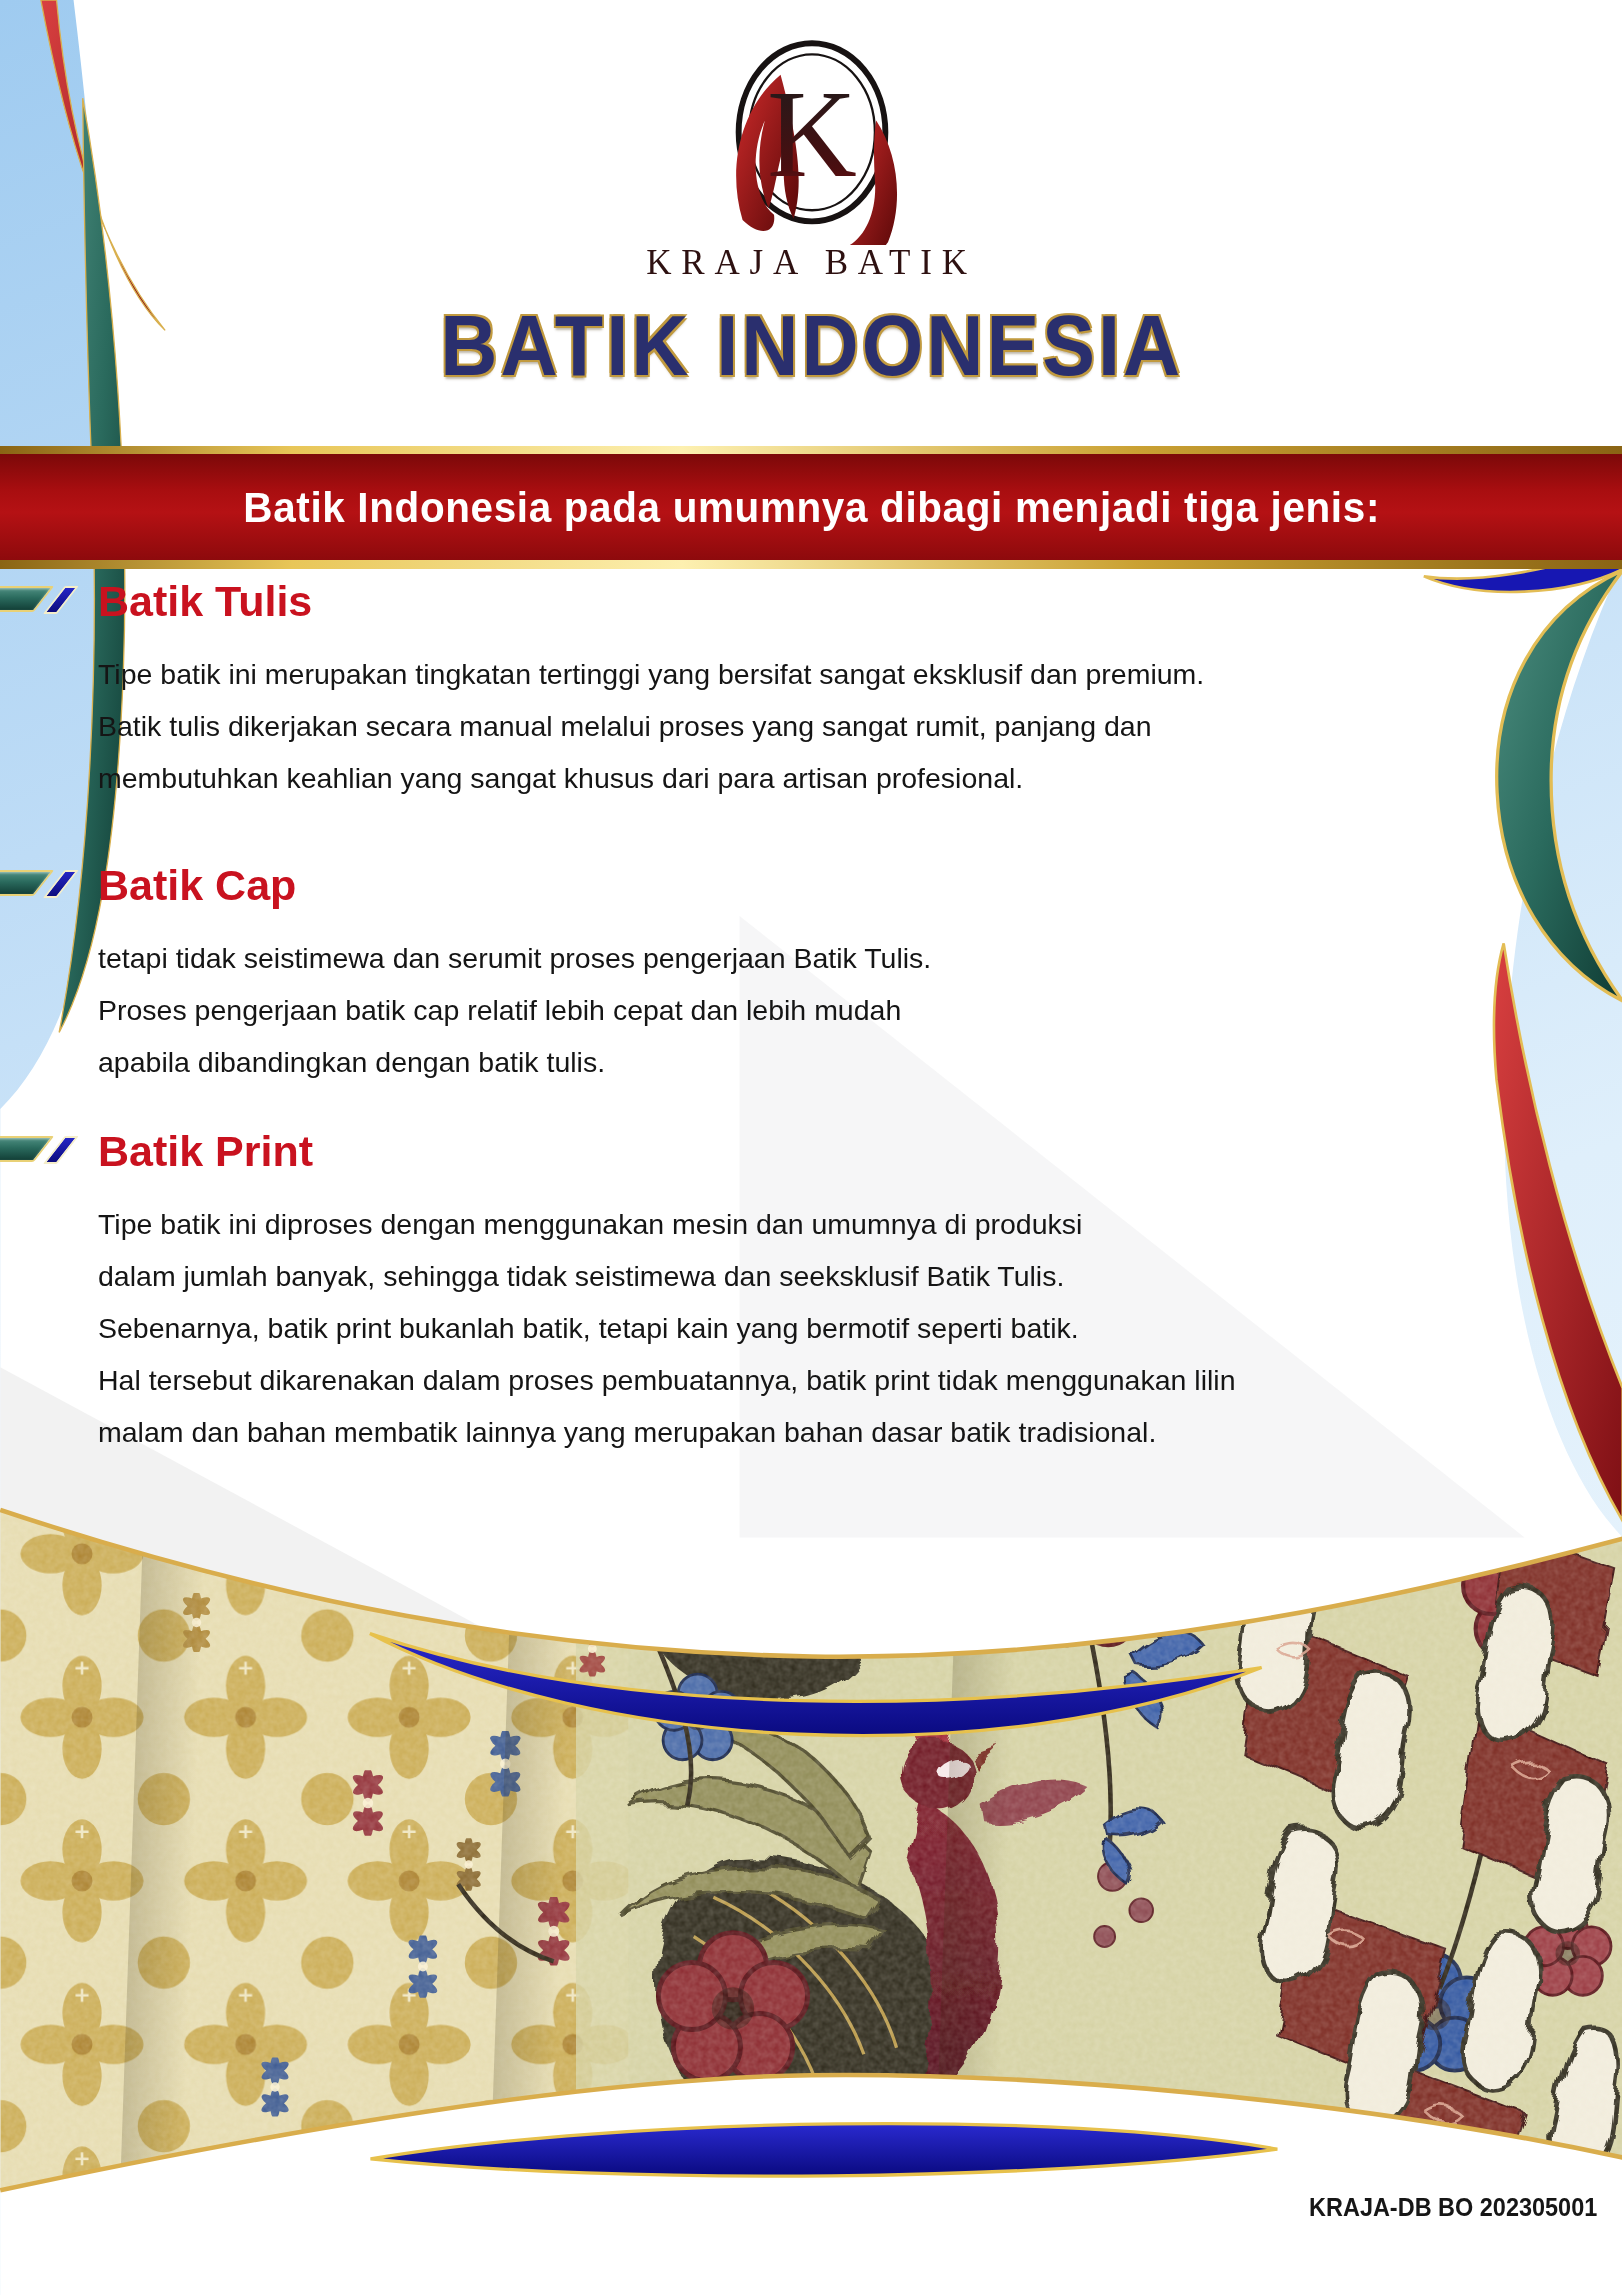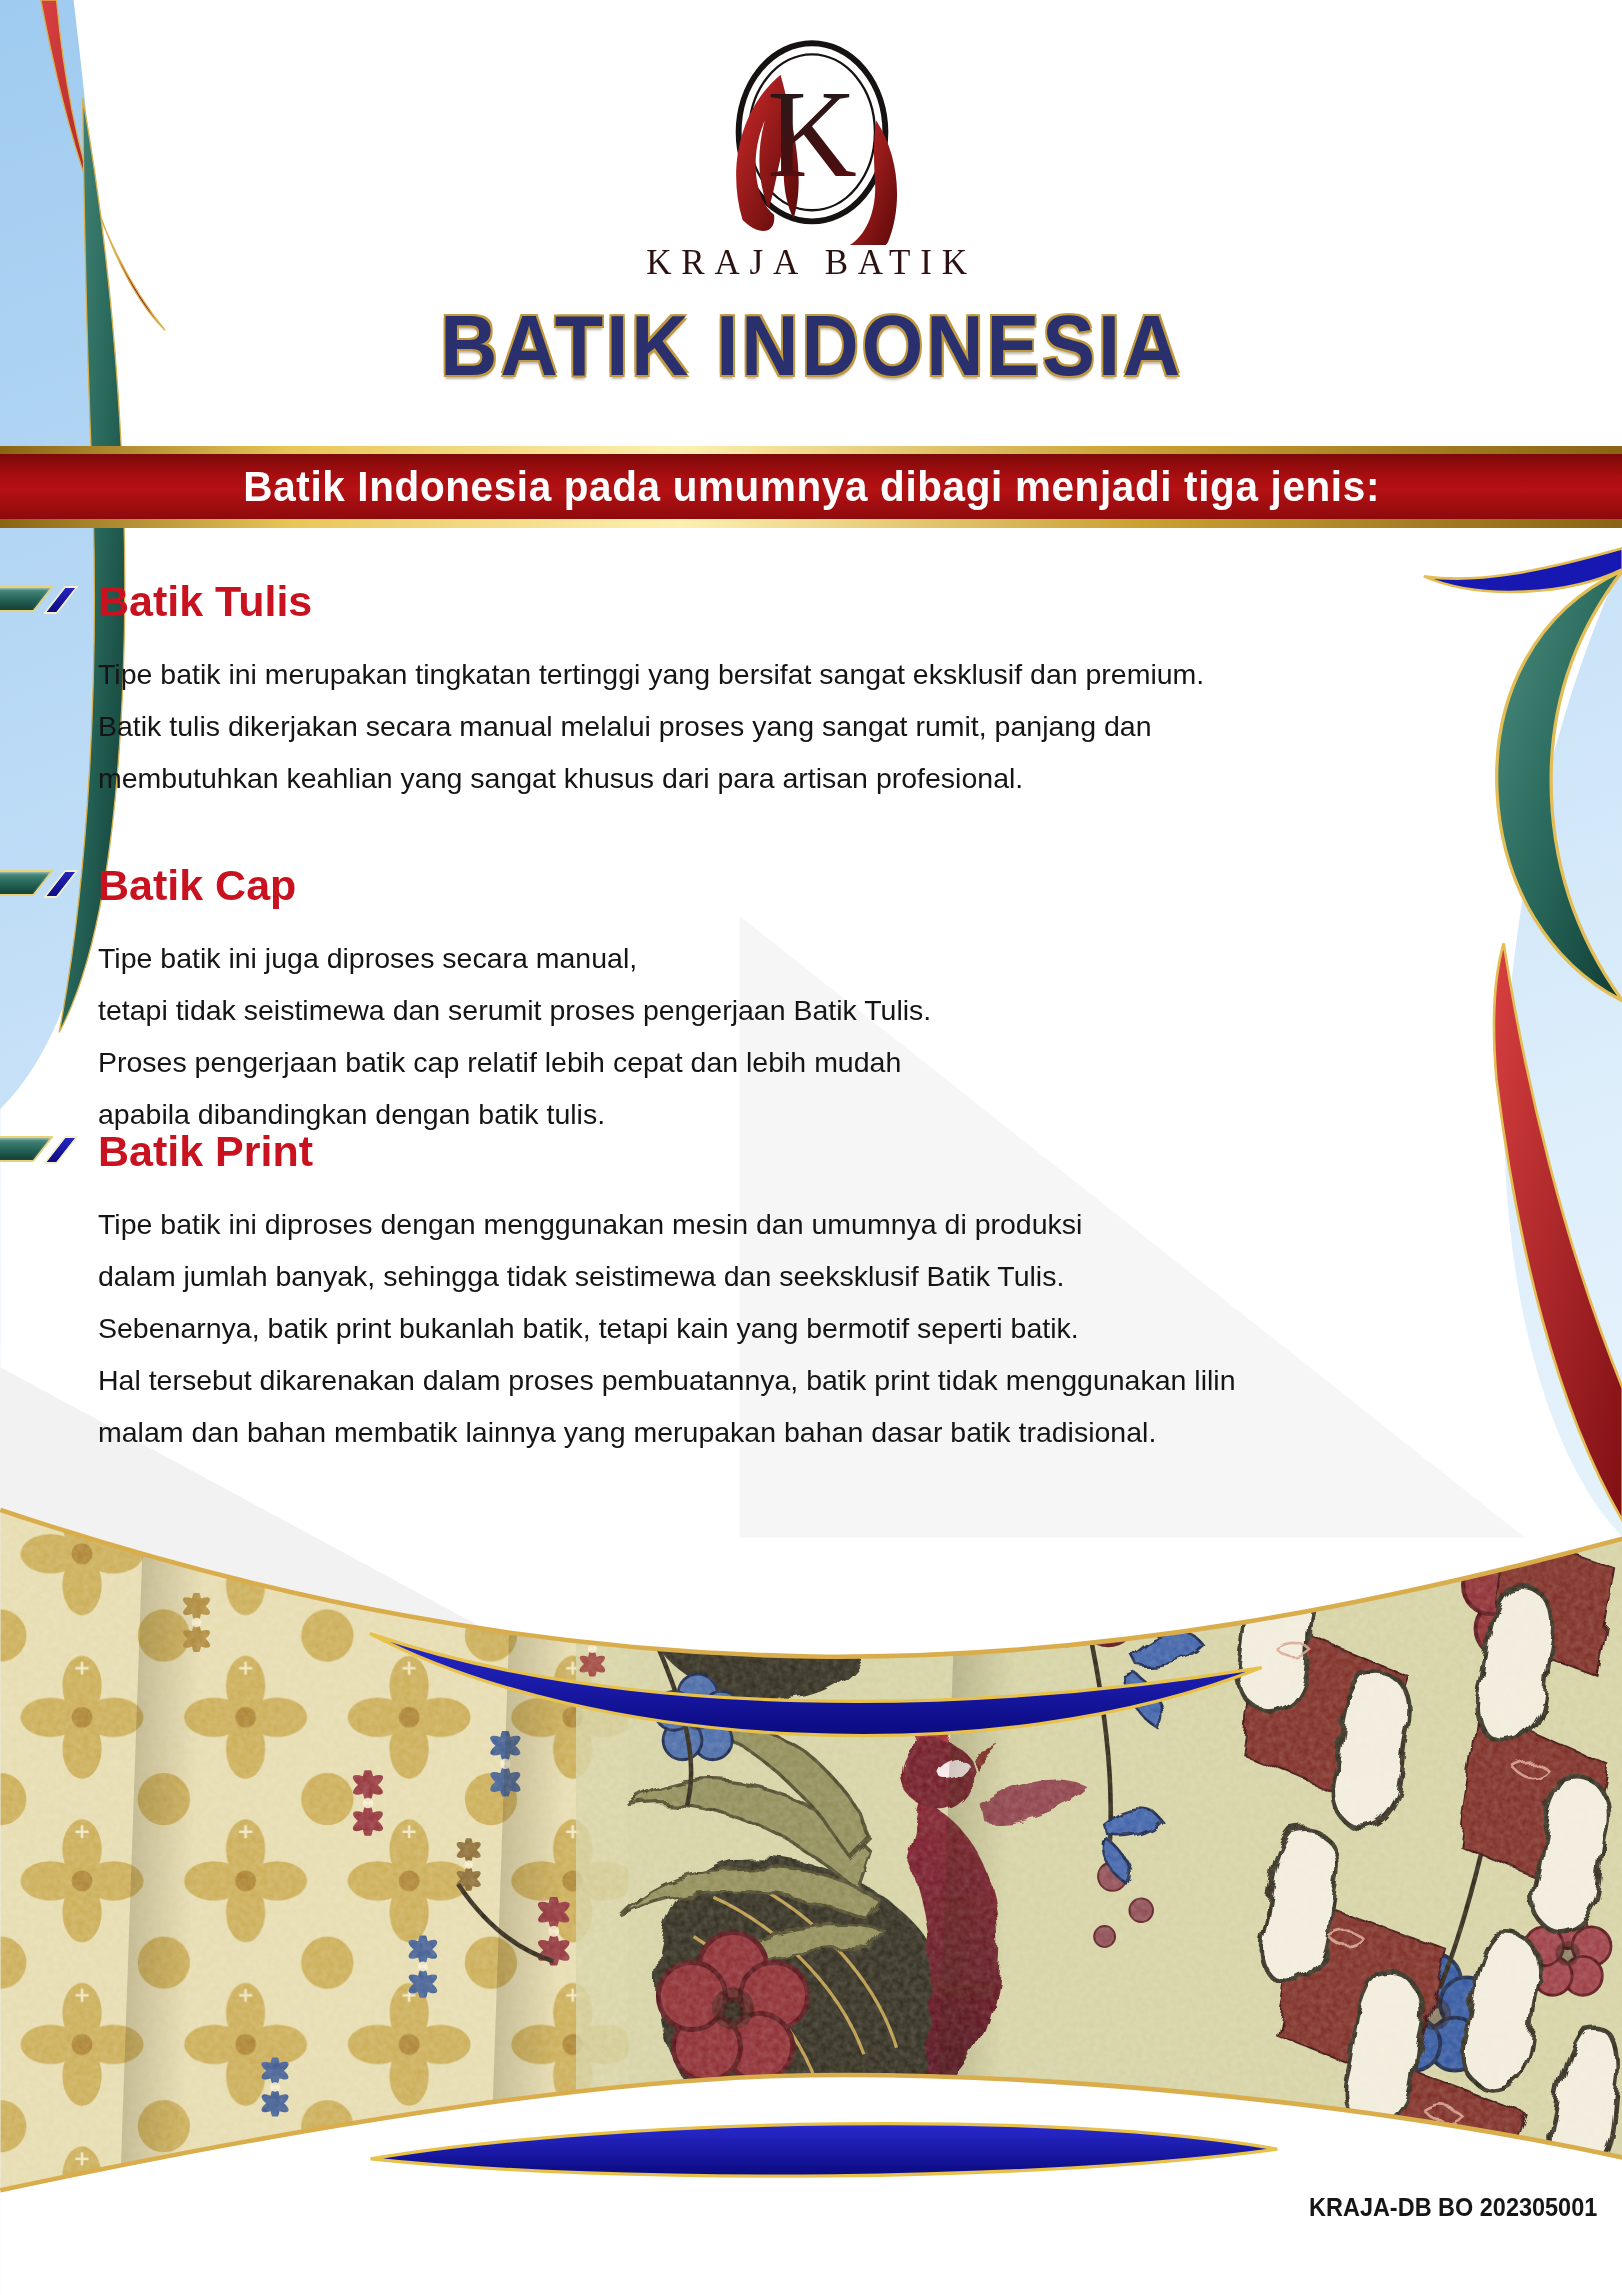--- a/index.html
+++ b/index.html
@@ -20,21 +20,21 @@
   }
   
   .title{
     left:0;right:0;top:293px;text-align:center;color:#2a2f6e;
     font-size:86px;font-weight:bold;letter-spacing:3.3px;line-height:105px;white-space:nowrap;
   }
   .title .squeeze{display:inline-block;transform:scaleX(.92);
     text-shadow:-2px -2px 0 #c19a3f,2px -2px 0 #c19a3f,-2px 2px 0 #c19a3f,2px 2px 0 #c19a3f,0 3.9px 2.6px rgba(70,50,10,.35);}
   
   .banner{
-    left:0;right:0;top:454px;height:65px;
+    left:0;right:0;top:454px;height:106px;
     background:linear-gradient(180deg,#7c0909 0%,#a90e10 35%,#b51114 55%,#8d0a0c 100%);
     display:flex;align-items:center;justify-content:center;
   }
   .banner::before,.banner::after{
     content:"";position:absolute;left:0;right:0;height:8.5px;
     background:linear-gradient(90deg,#8a6414,#e8c658 18%,#fdf0b0 42%,#caa133 70%,#8a6414);
   }
   .banner::before{top:-8.5px;} .banner::after{bottom:-8.5px;}
   .banner-text{color:#fff;font-size:43px;font-weight:bold;white-space:nowrap;
     display:inline-block;transform:scaleX(.94);letter-spacing:0.7px;}
@@ -300,21 +300,20 @@
       <p>Tipe batik ini merupakan tingkatan tertinggi yang bersifat sangat eksklusif dan premium.</p>
       <p>Batik tulis dikerjakan secara manual melalui proses yang sangat rumit, panjang dan</p>
       <p>membutuhkan keahlian yang sangat khusus dari para artisan profesional.</p>
     </div>
   </section>
 
   <section class="abs sec sec2">
     <div class="marker"><i class="par"></i><i class="slash"></i></div>
     <h2>Batik Cap</h2>
     <div class="body">
-      <p>Tipe batik ini juga diproses secara manual,</p>
       <p>tetapi tidak seistimewa dan serumit proses pengerjaan Batik Tulis.</p>
       <p>Proses pengerjaan batik cap relatif lebih cepat dan lebih mudah</p>
       <p>apabila dibandingkan dengan batik tulis.</p>
     </div>
   </section>
 
   <section class="abs sec sec3">
     <div class="marker"><i class="par"></i><i class="slash"></i></div>
     <h2>Batik Print</h2>
     <div class="body">

